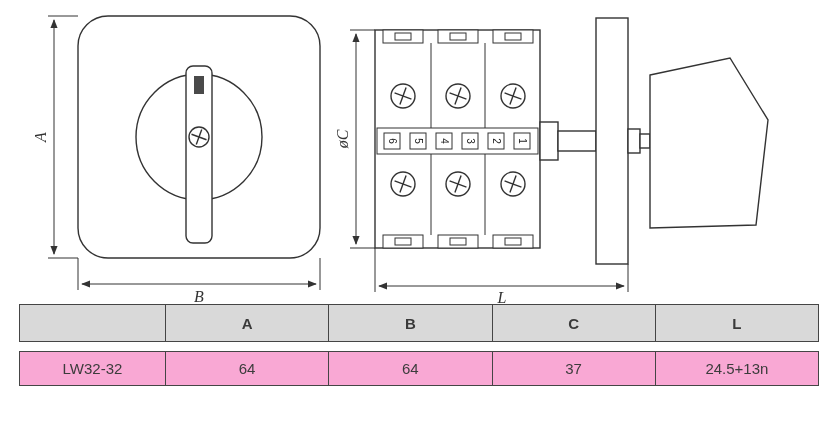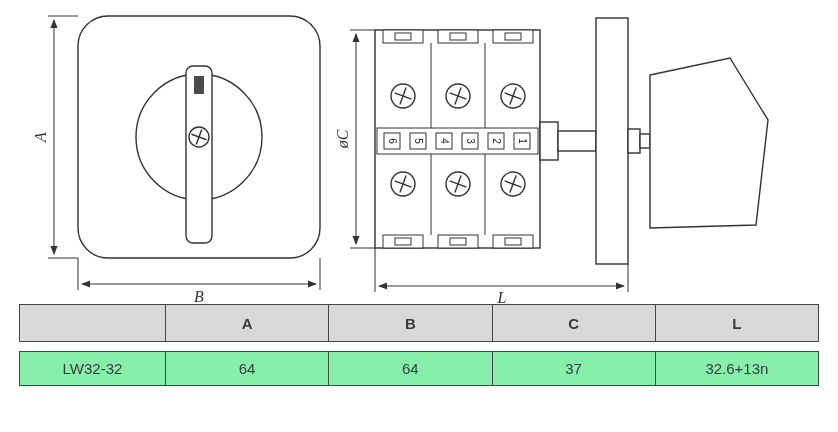--- a/index.html
+++ b/index.html
@@ -24,21 +24,21 @@
     font-family: "Liberation Sans", sans-serif;
     font-size: 10px;
     fill: #222;
   }
 
   .spec-table { position: absolute; left: 19px; top: 304px; width: 800px; }
   .t-row {
     display: grid;
     grid-template-columns: 145px repeat(4, 1fr);
     border: 1px solid #454545;
-    background: #86efac;
+    background: #f9a8d4;
   }
   .t-head { background: #d9d9d9; height: 38px; }
   .t-data { margin-top: 9px; height: 35px; }
   .cell {
     display: flex; align-items: center; justify-content: center;
     font-size: 15px; color: #3c3c3c;
     border-left: 1px solid #454545;
     overflow: hidden; white-space: nowrap;
   }
   .cell:first-child { border-left: none; }
@@ -203,17 +203,17 @@
       <div class="cell">A</div>
       <div class="cell">B</div>
       <div class="cell">C</div>
       <div class="cell">L</div>
     </div>
     <div class="t-row t-data">
       <div class="cell">LW32-32</div>
       <div class="cell">64</div>
       <div class="cell">64</div>
       <div class="cell">37</div>
-      <div class="cell">32.6+13n</div>
+      <div class="cell">24.5+13n</div>
     </div>
   </div>
 
 </div>
 
 </body></html>

